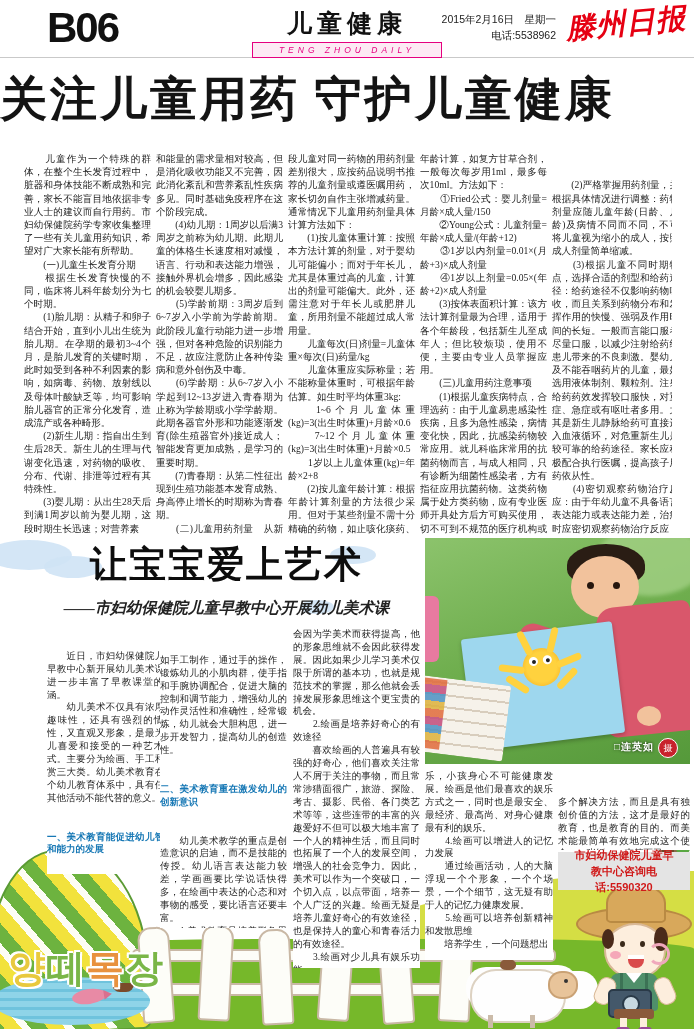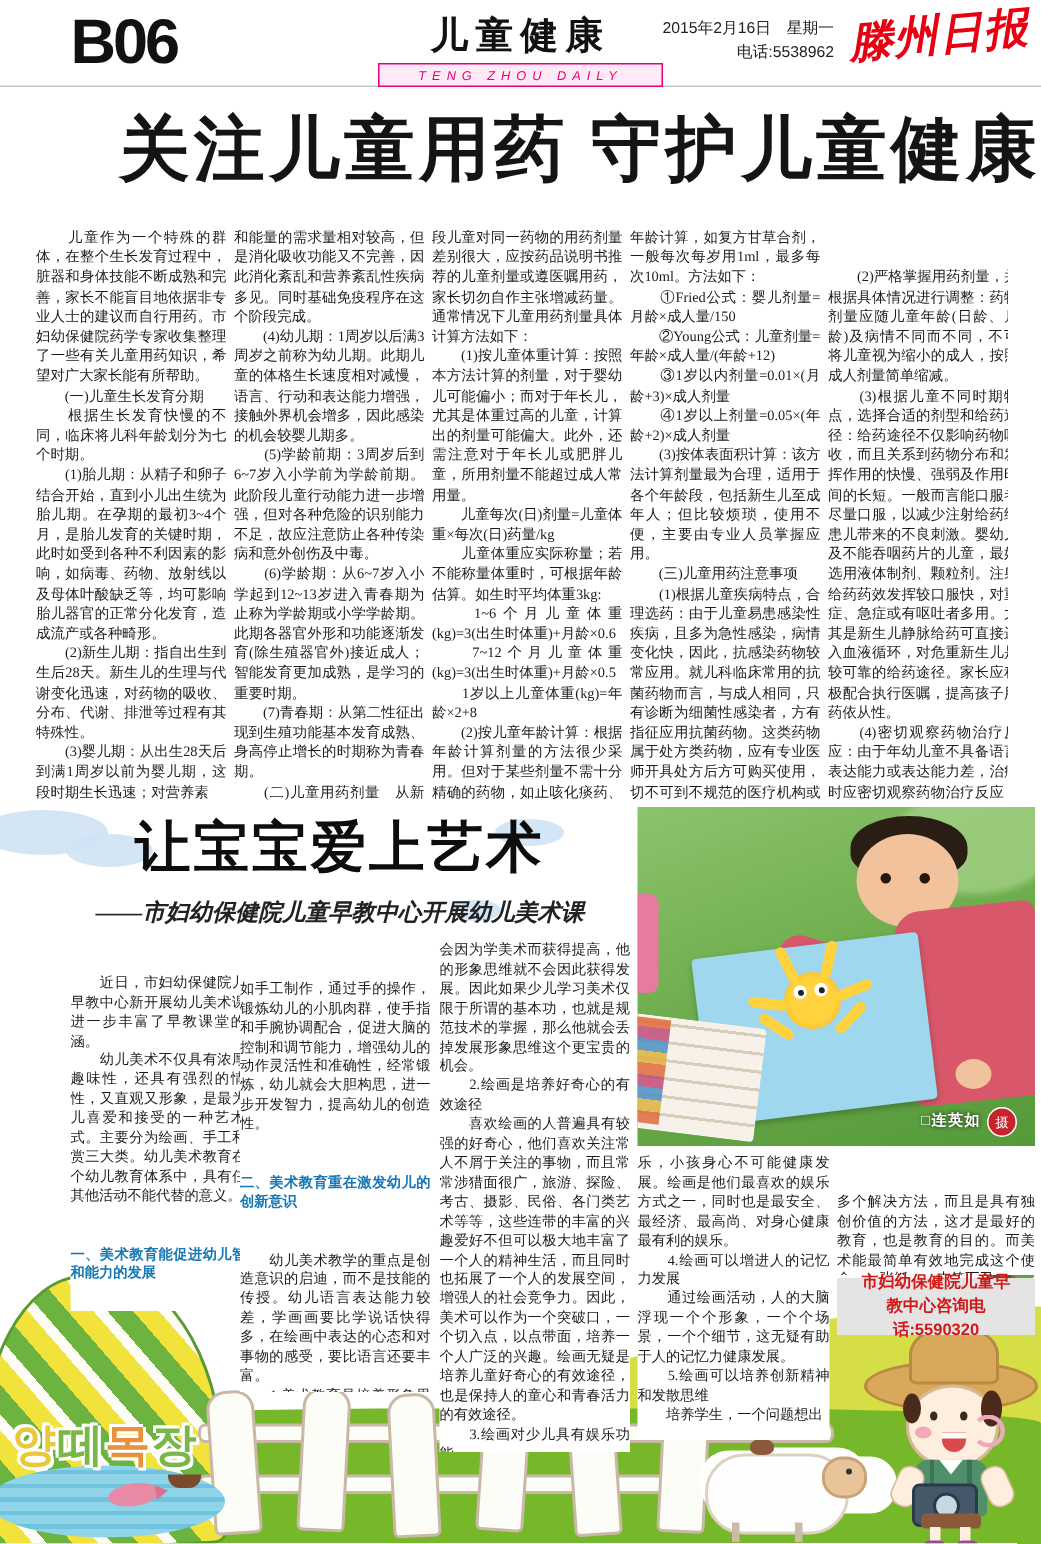--- a/index.html
+++ b/index.html
@@ -19,21 +19,21 @@
     letter-spacing:5px;color:#111;white-space:nowrap;}
   .banner{margin-top:2px;width:188px;height:14px;border:1px solid #e5007f;background:#fdeaf4;
     color:#e5007f;font-family:"Liberation Sans","DejaVu Sans",sans-serif;font-style:italic;
     font-size:8.5px;letter-spacing:4px;line-height:14px;text-align:center;}
   .dateblock{position:absolute;right:138px;top:11px;text-align:right;font-size:10.5px;line-height:16px;color:#222;
     font-family:"Liberation Sans","DejaVu Sans",sans-serif;}
   .masthead{position:absolute;right:2px;top:4px;width:132px;text-align:center;color:#e60012;
     font-family:"DejaVu Serif","Liberation Serif",serif;font-weight:bold;font-style:italic;
     font-size:29px;transform:rotate(-5deg);letter-spacing:1px;}
   
-  .headline1{position:absolute;left:0;top:68px;width:694px;text-align:right;
+  .headline1{position:absolute;left:0;top:68px;width:694px;text-align:left;
     font-weight:900;font-size:47px;letter-spacing:3px;color:#141414;white-space:nowrap;}
   .a1cols{position:absolute;left:24px;top:152px;width:648px;height:382px;display:flex;gap:5px;overflow:hidden;}
   .col{width:127px;flex:0 0 127px;font-size:9.6px;line-height:13.2px;text-align:justify;
     white-space:pre-wrap;color:#1c1c1c;overflow:hidden;}
   
   .cloud{position:absolute;background:#cfe3f5;border-radius:50%;opacity:.9;}
   .a2titleblock{position:absolute;left:28px;top:540px;width:397px;text-align:center;z-index:2;}
   .a2title{font-family:Liberation Serif, serif;font-weight:900;font-size:37px;
     letter-spacing:2px;color:#0d0d0d;white-space:nowrap;}
   .a2subtitle{margin-top:8px;font-style:italic;font-weight:bold;font-size:15.5px;color:#222;white-space:nowrap;}
@@ -76,21 +76,21 @@
   .grass{position:absolute;left:0;top:96px;width:694px;height:90px;background:#76b82a;border-radius:40% 30% 0 0/14px 10px 0 0;}
   .cone{position:absolute;left:-14px;top:6px;width:158px;height:180px;transform:rotate(-3deg);
     background:repeating-linear-gradient(52deg,#6db33f 0 13px,#f2e23c 13px 26px,#fdfdf5 26px 33px);
     border-radius:46% 46% 10px 10px/68% 68% 10px 10px;border:2px solid #5a9a33;}
   .pond{position:absolute;left:-8px;top:134px;width:158px;height:48px;background:#8fd4e8;border-radius:50%;
     background-image:repeating-linear-gradient(0deg,#8fd4e8 0 6px,#6fc3dd 6px 9px);}
   .fish{position:absolute;left:72px;top:146px;width:34px;height:15px;background:#e88aa5;border-radius:50%;transform:rotate(-8deg);}
   .fish i{position:absolute;right:-6px;top:3px;width:0;height:0;border-top:5px solid transparent;border-bottom:5px solid transparent;border-left:8px solid #d9708f;}
   .boat{position:absolute;left:112px;top:140px;width:22px;height:9px;background:#7a4a2a;border-radius:0 0 8px 8px;}
   .sign{position:absolute;left:8px;top:100px;font-family:Liberation Mono, monospace;
-    font-weight:900;font-size:30px;letter-spacing:1px;
+    font-weight:900;font-size:38px;letter-spacing:1px;
     text-shadow:-2px 0 #fff,2px 0 #fff,0 -2px #fff,0 2px #fff,2px 2px #fff,-2px -2px #fff;}
   .rail{position:absolute;height:9px;background:#fdfdf8;border:2px solid #c9b8a5;border-radius:5px;}
   .post{position:absolute;width:28px;height:92px;background:#fdfdf8;border:2px solid #c9b8a5;border-radius:13px 13px 4px 4px;}
   .sheep-body{position:absolute;left:470px;top:126px;width:92px;height:50px;background:#fefefe;border:2px solid #ddd2c2;border-radius:26px;
     box-shadow:-10px -8px 0 -6px #fefefe,18px -10px 0 -6px #fefefe,40px -6px 0 -8px #fefefe;}
   .sheep-head{position:absolute;left:548px;top:128px;width:26px;height:24px;background:#e8c49a;border:2px solid #caa275;border-radius:46%;}
   .sheep-eye{position:absolute;left:564px;top:136px;width:4px;height:4px;background:#333;border-radius:50%;}
   .sheep-leg{position:absolute;width:5px;height:13px;background:#cbbba9;top:172px;}
   .bird{position:absolute;left:500px;top:116px;width:16px;height:11px;background:#8a5a3a;border-radius:50% 50% 40% 40%;}
   .house{position:absolute;}

